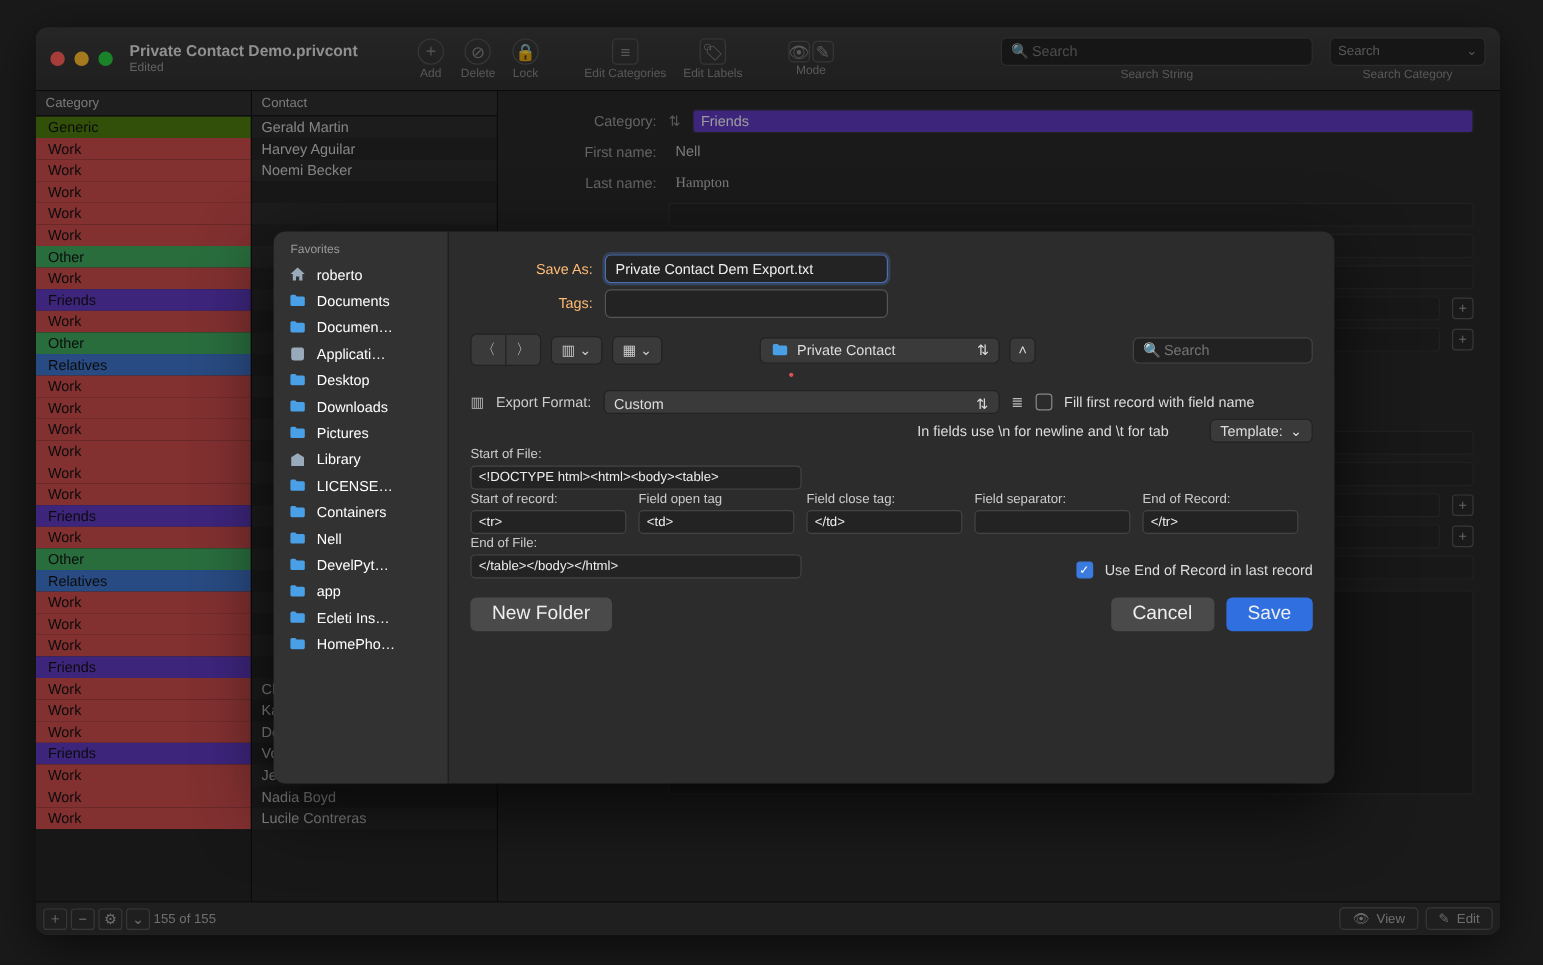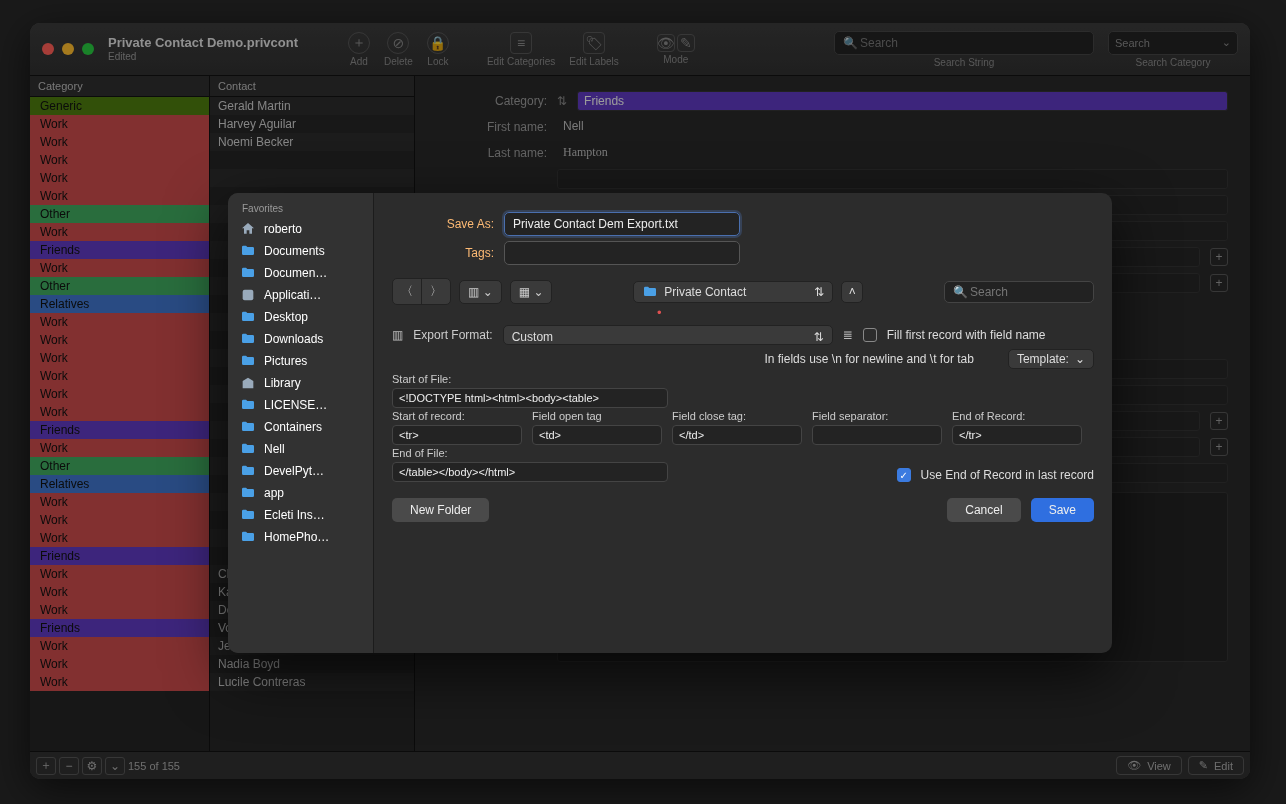--- a/index.html
+++ b/index.html
@@ -85,21 +85,21 @@
   .ex-row .el { color:#ccc; }
   .sel-ctrl { flex:0 0 330px; background:#3a3a3a;border:1px solid #222;border-radius:5px;height:20px;display:flex;align-items:flex-end;padding:0 8px;}
   .ex-cols { display:flex; gap:10px; margin-top:2px; align-items:flex-end;}
   .ex-field { display:flex; flex-direction:column; gap:3px; }
   .ex-field label { font-size:11px; color:#ccc; }
   .ex-field input { background:#232323;border:1px solid #444;border-radius:4px;height:20px;padding:2px 6px;color:#eee;font-size:11px;}
   .w-sm{width:130px;} .w-lg{width:276px;}
   .chk { width:14px;height:14px;border:1px solid #888;border-radius:3px;display:inline-flex;align-items:center;justify-content:center;background:#2c2c2c;}
   .chk.checked{background:#3b7be0;border-color:#3b7be0;color:#fff;font-size:10px;}
   .sheet-buttons { display:flex; gap:10px; padding:10px 18px 14px; align-items:center;}
-  .btn { background:#4a4a4a;border:none;border-radius:5px;padding:5px 18px;color:#eee;font-size:12px;}
+  .btn { background:#4a4a4a;border:none;border-radius:5px;padding:5px 18px;color:#eee;font-size:16px;}
   .btn.primary{background:#2f6fe0;}
   .folder-svg{fill:#4aa0e6;}
   .red-star { color:#e05050; position:absolute; left:283px; top:-8px; font-size:13px;}
 </style>
 </head>
 <body>
 
 <div class="window">
 
   <div class="titlebar">

